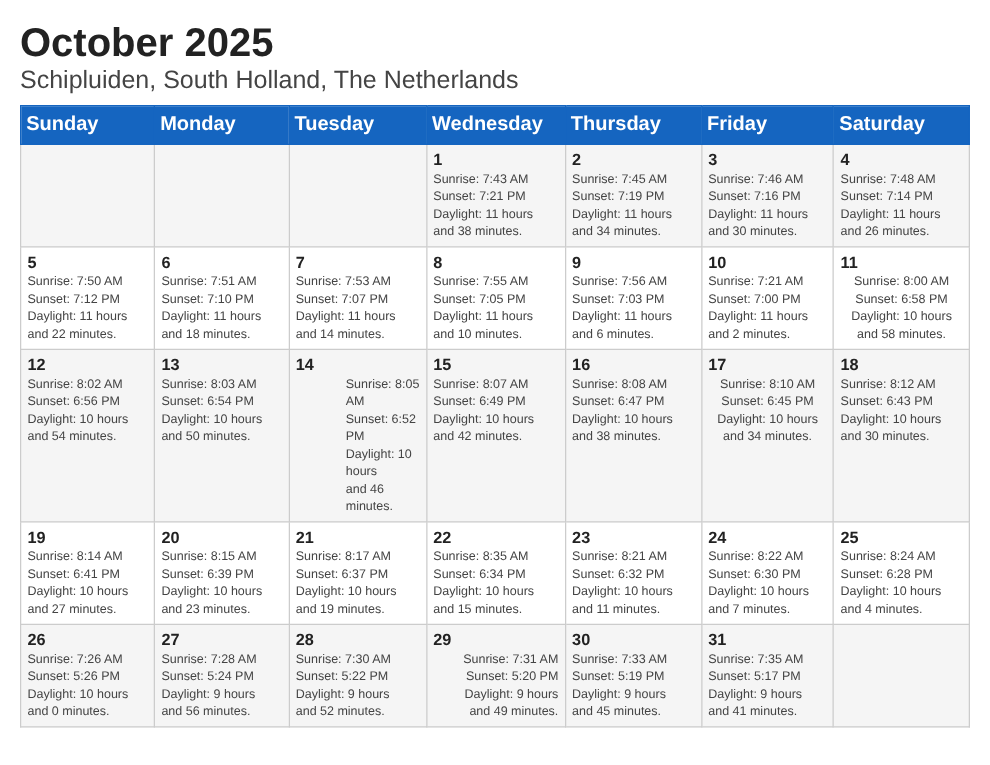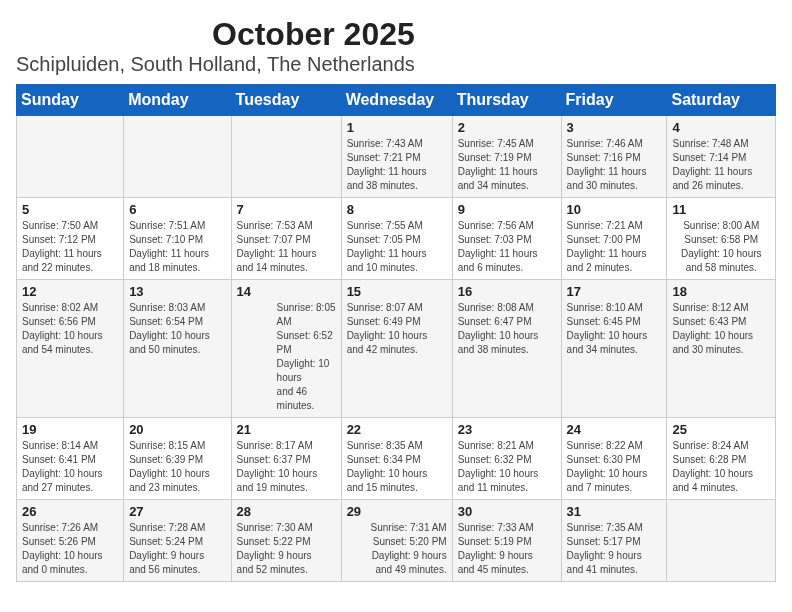--- a/index.html
+++ b/index.html
@@ -28,21 +28,20 @@
       line-height: 1.1;
     }
     .logo-text .general { color: #555; }
     .logo-text .blue { color: #1565c0; }
     .logo-icon {
       width: 28px;
       height: 28px;
       margin-right: 4px;
     }
     .title-block {
-      text-align: right;
     }
     .title-block h1 {
       font-size: 32px;
       font-weight: bold;
       color: #222;
     }
     .title-block h2 {
       font-size: 20px;
       font-weight: normal;
       color: #444;
@@ -231,21 +230,21 @@
         </td>
         <td>
           <span class="day-number">16</span>
           <div class="day-info" style="white-space: pre-line;">Sunrise: 8:08 AM
 Sunset: 6:47 PM
 Daylight: 10 hours
 and 38 minutes.</div>
         </td>
         <td>
           <span class="day-number">17</span>
-          <div class="day-info" style="white-space: pre-line;">Sunrise: 8:10 AM
+          <div class="day-info" style="white-space: pre-line; text-align: center;">Sunrise: 8:10 AM
 Sunset: 6:45 PM
 Daylight: 10 hours
 and 34 minutes.</div>
         </td>
         <td>
           <span class="day-number">18</span>
           <div class="day-info" style="white-space: pre-line;">Sunrise: 8:12 AM
 Sunset: 6:43 PM
 Daylight: 10 hours
 and 30 minutes.</div>

